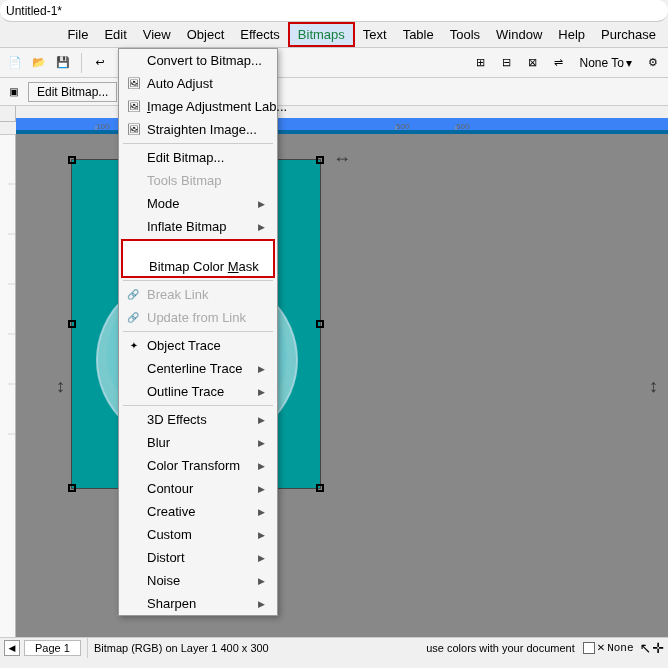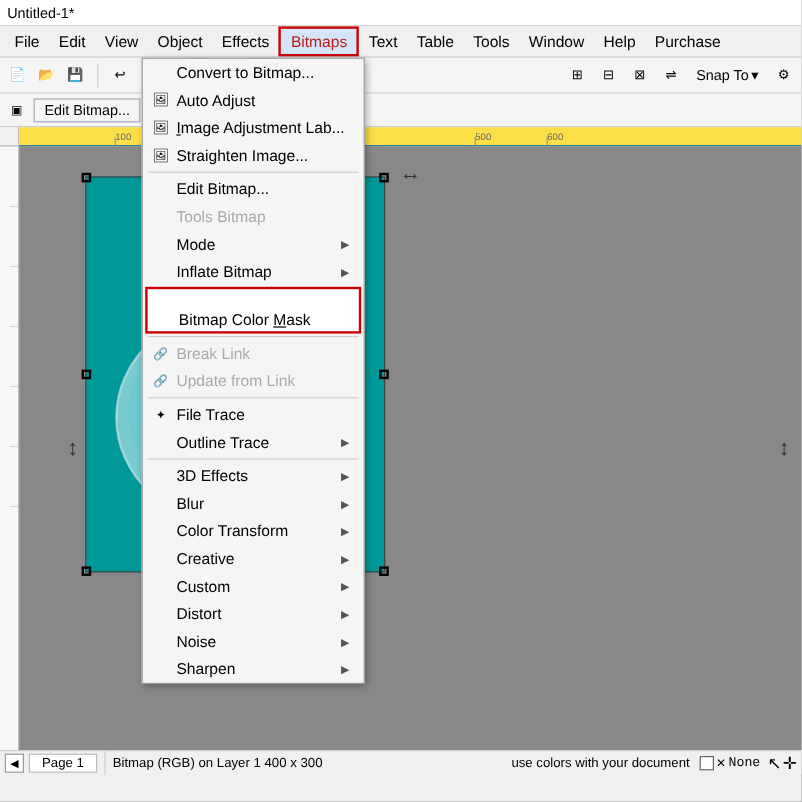--- a/index.html
+++ b/index.html
@@ -7,31 +7,33 @@
 
     
     .title-bar {
       background: #fff;
       height: 22px;
       display: flex;
       align-items: center;
       padding: 0 6px;
       border-bottom: 1px solid #ccc;
       font-size: 12px;
+      border-radius: 11px;
     }
 
     
     .menu-bar {
       background: #f0f0f0;
       height: 26px;
       display: flex;
       align-items: center;
       padding: 0 4px;
       border-bottom: 1px solid #ccc;
       position: relative;
+      justify-content: flex-end;
     }
     .menu-item {
       padding: 3px 8px;
       cursor: pointer;
       font-size: 13px;
       white-space: nowrap;
     }
 
     
     .toolbar {
@@ -90,21 +92,21 @@
       font-size: 11px;
       cursor: pointer;
     }
     .page-tab.active { background: #fff; }
 
     
     .dropdown-menu {
       position: absolute;
       top: 26px;
       left: 118px;
-      width: 186px;
+      width: 160px;
       background: #f5f5f5;
       border: 1px solid #999;
       box-shadow: 2px 2px 6px rgba(0,0,0,0.3);
       z-index: 1000;
     }
     .dropdown-item {
       padding: 4px 12px 4px 28px;
       cursor: pointer;
       display: flex;
       align-items: center;
@@ -137,21 +139,21 @@
       height: 18px;
       display: flex; align-items: center; justify-content: center;
       font-size: 11px;
     }
     .underline { text-decoration: underline; }
 
     
     .bitmaps-menu {
       border: 2px solid #cc0000;
       background: #d4e5f7;
-      color: #b91c1c;
+      color: #15803d;
     }
   </style>
 </head>
 <body>
 
 <div class="title-bar">
   <span>Untitled-1*</span>
 </div>
 
 <div class="menu-bar">
@@ -218,43 +220,49 @@
     </div>
 
     <div class="dropdown-item disabled">
       <span class="dropdown-icon" style="font-size:10px;">🔗</span>
       <span>Update from Link</span>
     </div>
     <div class="dropdown-sep"></div>
 
     <div class="dropdown-item">
       <span class="dropdown-icon" style="font-size:10px;">✦</span>
-      <span>File Trace</span>
-    </div>
-
+      <span>Object Trace</span>
+    </div>
+
+    <div class="dropdown-item has-submenu">
+      <span>Centerline Trace</span>
+    </div>
 
     <div class="dropdown-item has-submenu">
       <span>Outline Trace</span>
     </div>
     <div class="dropdown-sep"></div>
 
     <div class="dropdown-item has-submenu">
       <span>3D Effects</span>
     </div>
 
 
     <div class="dropdown-item has-submenu">
       <span>Blur</span>
     </div>
 
 
     <div class="dropdown-item has-submenu">
       <span>Color Transform</span>
     </div>
 
+    <div class="dropdown-item has-submenu">
+      <span>Contour</span>
+    </div>
 
     <div class="dropdown-item has-submenu">
       <span>Creative</span>
     </div>
 
     <div class="dropdown-item has-submenu">
       <span>Custom</span>
     </div>
 
     <div class="dropdown-item has-submenu">
@@ -297,21 +305,21 @@
     </div>
   </div>
   <div class="toolbar-sep"></div>
 
   <div style="margin-left:auto;display:flex;align-items:center;gap:4px;">
     <button class="toolbar-btn">⊞</button>
     <button class="toolbar-btn">⊟</button>
     <button class="toolbar-btn">⊠</button>
     <button class="toolbar-btn">⇌</button>
     <div class="snap-btn">
-      <span>Snap To</span>
+      <span>None To</span>
       <span>▾</span>
     </div>
     <button class="toolbar-btn">⚙</button>
   </div>
 </div>
 
 <div class="toolbar2">
   <button class="toolbar-btn" style="width:20px;height:20px;font-size:10px;">▣</button>
   <button style="padding:2px 8px;font-size:12px;border:1px solid #aaa;background:#f5f5f5;cursor:pointer;">
     <span>Edit Bitmap...</span>
@@ -322,21 +330,21 @@
     <span>Trace Bitmap</span>
     <span>▾</span>
   </button>
   <button class="toolbar-btn" style="font-size:16px;">≫</button>
 </div>
 
 <div style="position:relative;flex:1;display:flex;flex-direction:column;">
 
   <div style="display:flex;">
     <div style="width:16px;height:16px;background:#f0f0f0;border-right:1px solid #bbb;border-bottom:1px solid #bbb;"></div>
-    <div style="flex:1;height:16px;background:#fde047;border-bottom:1px solid #0369a1;overflow:hidden;position:relative;">
+    <div style="flex:1;height:16px;background:#3b82f6;border-bottom:4px solid #0369a1;overflow:hidden;position:relative;margin-top:12px;">
       <svg width="100%" height="16" style="position:absolute;top:0;left:0;">
 
         <text x="80" y="11" font-size="8" fill="#666">100</text>
         <line x1="80" y1="8" x2="80" y2="16" stroke="#999" stroke-width="1"></line>
         <line x1="90" y1="12" x2="90" y2="16" stroke="#bbb" stroke-width="0.5"></line>
         <line x1="100" y1="12" x2="100" y2="16" stroke="#bbb" stroke-width="0.5"></line>
         <line x1="110" y1="12" x2="110" y2="16" stroke="#bbb" stroke-width="0.5"></line>
         <line x1="120" y1="12" x2="120" y2="16" stroke="#bbb" stroke-width="0.5"></line>
         <line x1="130" y1="12" x2="130" y2="16" stroke="#bbb" stroke-width="0.5"></line>
         <line x1="140" y1="12" x2="140" y2="16" stroke="#bbb" stroke-width="0.5"></line>

